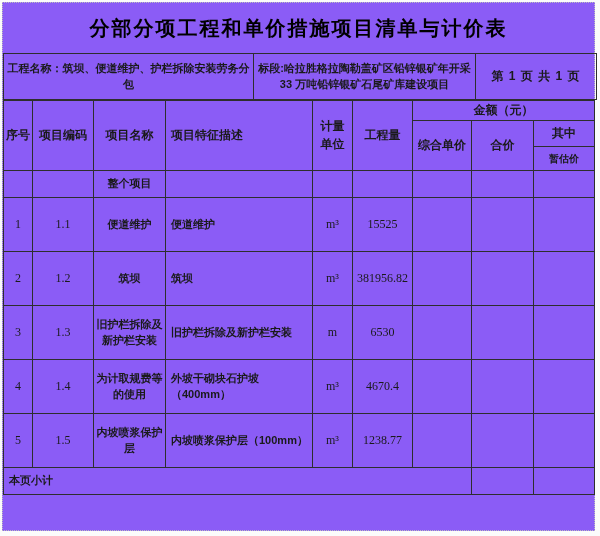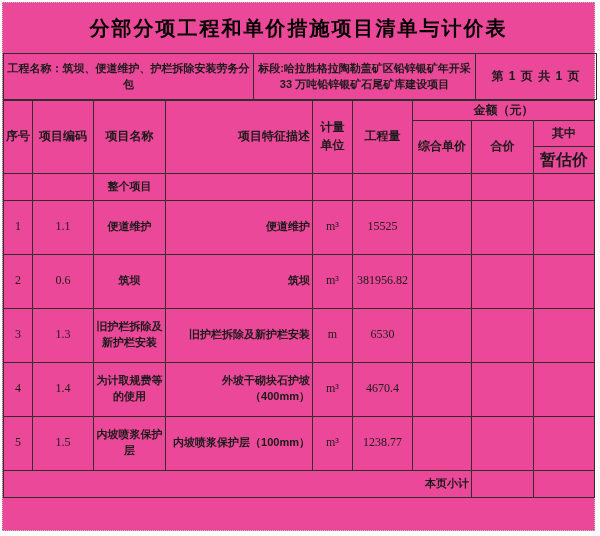--- a/index.html
+++ b/index.html
@@ -1,37 +1,37 @@
 <!DOCTYPE html>
 <html><head>
 <meta charset="utf-8">
 <style>
   html,body{margin:0;padding:0;background:#fbfbfb;}
   body{width:600px;height:536px;font-family:"Liberation Sans",sans-serif;color:#1a1a1a;}
   .page{
     position:absolute;left:2px;top:2px;width:593px;height:529px;
-    background:#ec4899;border:1px dotted #bdbdbd;box-sizing:border-box;
+    background:#8b5cf6;border:1px dotted #bdbdbd;box-sizing:border-box;
   }
   .title{
     height:50px;display:flex;align-items:center;justify-content:center;
     font-size:20px;font-weight:bold;letter-spacing:2px;color:#000;
   }
   table{border-collapse:collapse;table-layout:fixed;width:591px;margin-left:0px;}
   td{border:1px solid #2e2e2e;vertical-align:middle;text-align:center;
      padding:1px 2px;font-size:11px;line-height:1.45;overflow:hidden;box-sizing:border-box;}
   .cn{font-weight:bold;}
   .num{font-family:"Liberation Serif",serif;font-size:12px;font-weight:normal;word-break:break-all;}
-  .left{text-align:right;padding-left:5px;}
+  .left{text-align:left;padding-left:5px;}
   .info-table td{height:46px;}
   .info-project{font-size:11px;}
   .info-section{font-size:11px;}
   .info-page{font-size:12px;letter-spacing:1px;text-align:center;}
   .hrow1 td{height:20px;font-size:12px;font-family:Liberation Serif, serif;}
   .hrow2 td{height:26px;font-size:12px;}
-  .hrow3 td{height:24px;font-size:16px;}
+  .hrow3 td{height:24px;font-size:10px;}
   .group-row td{height:27px;}
   .data-row td{height:54px;}
   .subtotal-row td{height:27px;margin-top:12px;}
   .note{
     height:23px;display:flex;align-items:center;
     font-size:11px;font-weight:bold;padding-left:6px;color:#000;
   }
 </style>
 </head>
 <body>
@@ -105,21 +105,21 @@
       <td class="cn">便道维护</td>
       <td class="cn left">便道维护</td>
       <td class="num">m³</td>
       <td class="num">15525</td>
       <td class="num"></td>
       <td class="num"></td>
       <td class="num"></td>
     </tr>
     <tr class="data-row">
       <td class="num">2</td>
-      <td class="num">0.6</td>
+      <td class="num">1.2</td>
       <td class="cn">筑坝</td>
       <td class="cn left">筑坝</td>
       <td class="num">m³</td>
       <td class="num">381956.82</td>
       <td class="num"></td>
       <td class="num"></td>
       <td class="num"></td>
     </tr>
     <tr class="data-row">
       <td class="num">3</td>

